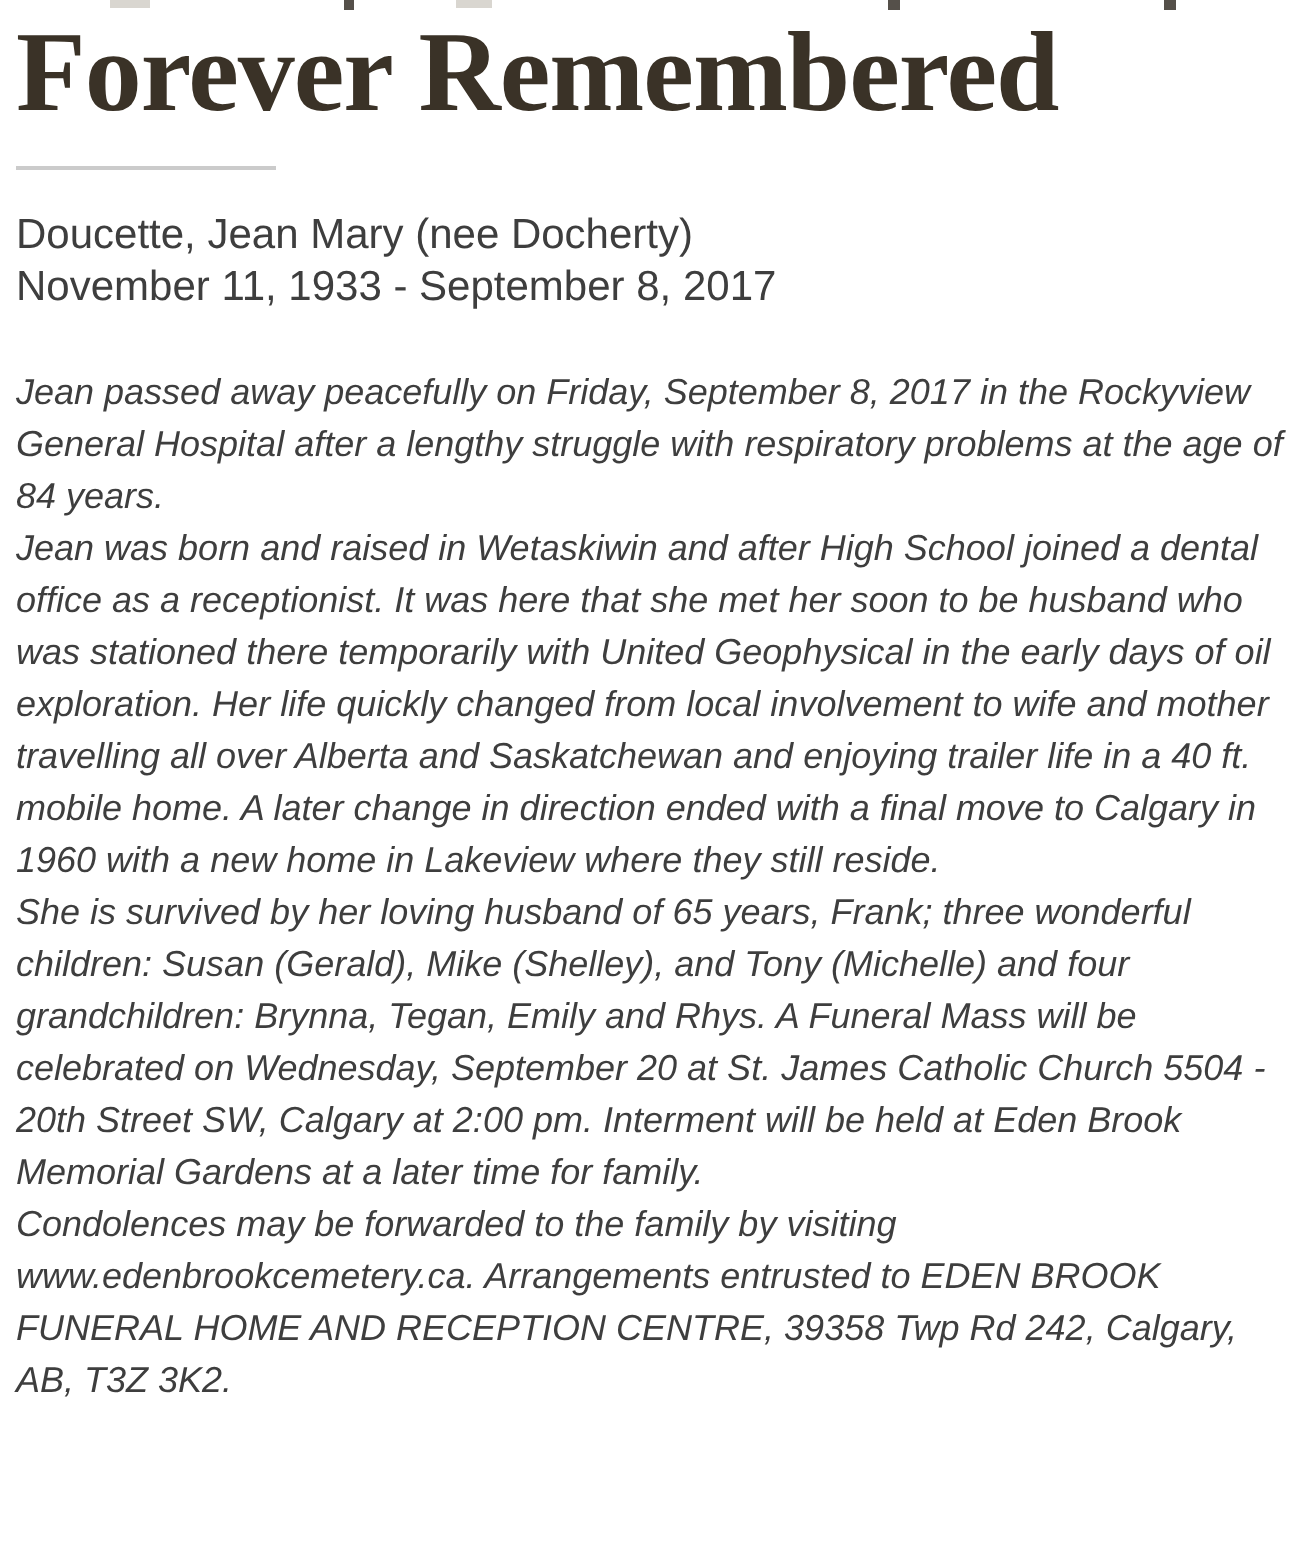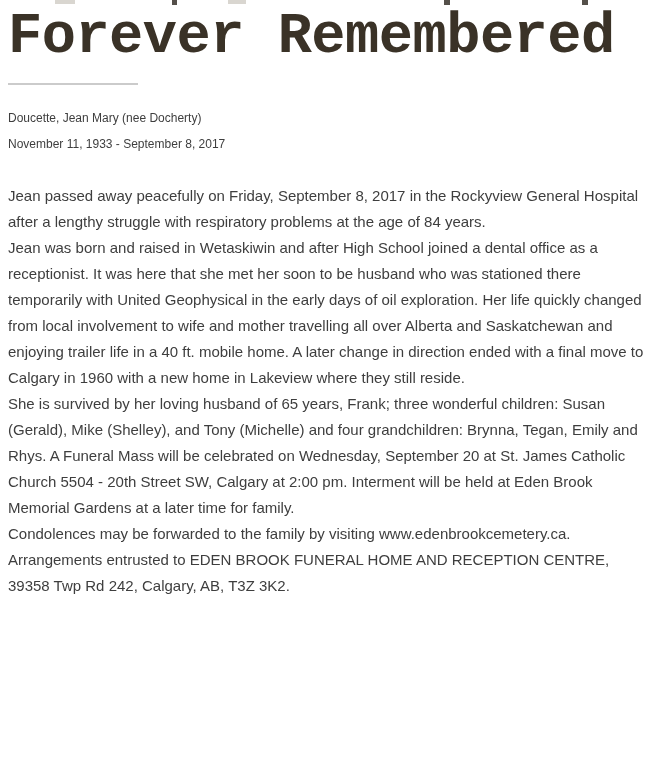--- a/index.html
+++ b/index.html
@@ -28,46 +28,47 @@
   .remnant.dark { background: #55504a; height: 5px; }
   .r1 { left: 55px;  width: 20px; }
   .r2 { left: 172px; width: 5px; }
   .r3 { left: 228px; width: 18px; }
   .r4 { left: 444px; width: 6px; }
   .r5 { left: 582px; width: 6px; }
 
   h1.page-title {
     margin: 0;
     padding-top: 4px;
-    font-family: Liberation Mono, monospace;
+    font-family: Liberation Serif, serif;
     font-weight: bold;
     font-size: 57px;
     line-height: 66px;
     letter-spacing: -0.5px;
     color: #3a3227;
     white-space: nowrap;
   }
   .title-divider {
     margin: 13px 0 0 0;
     width: 130px;
     height: 2px;
     background: #cbcbcb;
   }
   .deceased-block {
     margin-top: 20px;
     margin-bottom: 26px;
-    font-size: 12px;
+    font-size: 21px;
     line-height: 26px;
     color: #3e3e3e;
   }
   .obituary p {
     margin: 0;
-    font-size: 15px;
+    font-size: 18px;
     line-height: 26px;
     color: #3e3e3e;
+    font-style: italic;
   }
 </style>
 </head>
 <body>
 
 <div class="page">
 
   <div class="remnant r1"></div>
   <div class="remnant dark r2"></div>
   <div class="remnant r3"></div>

